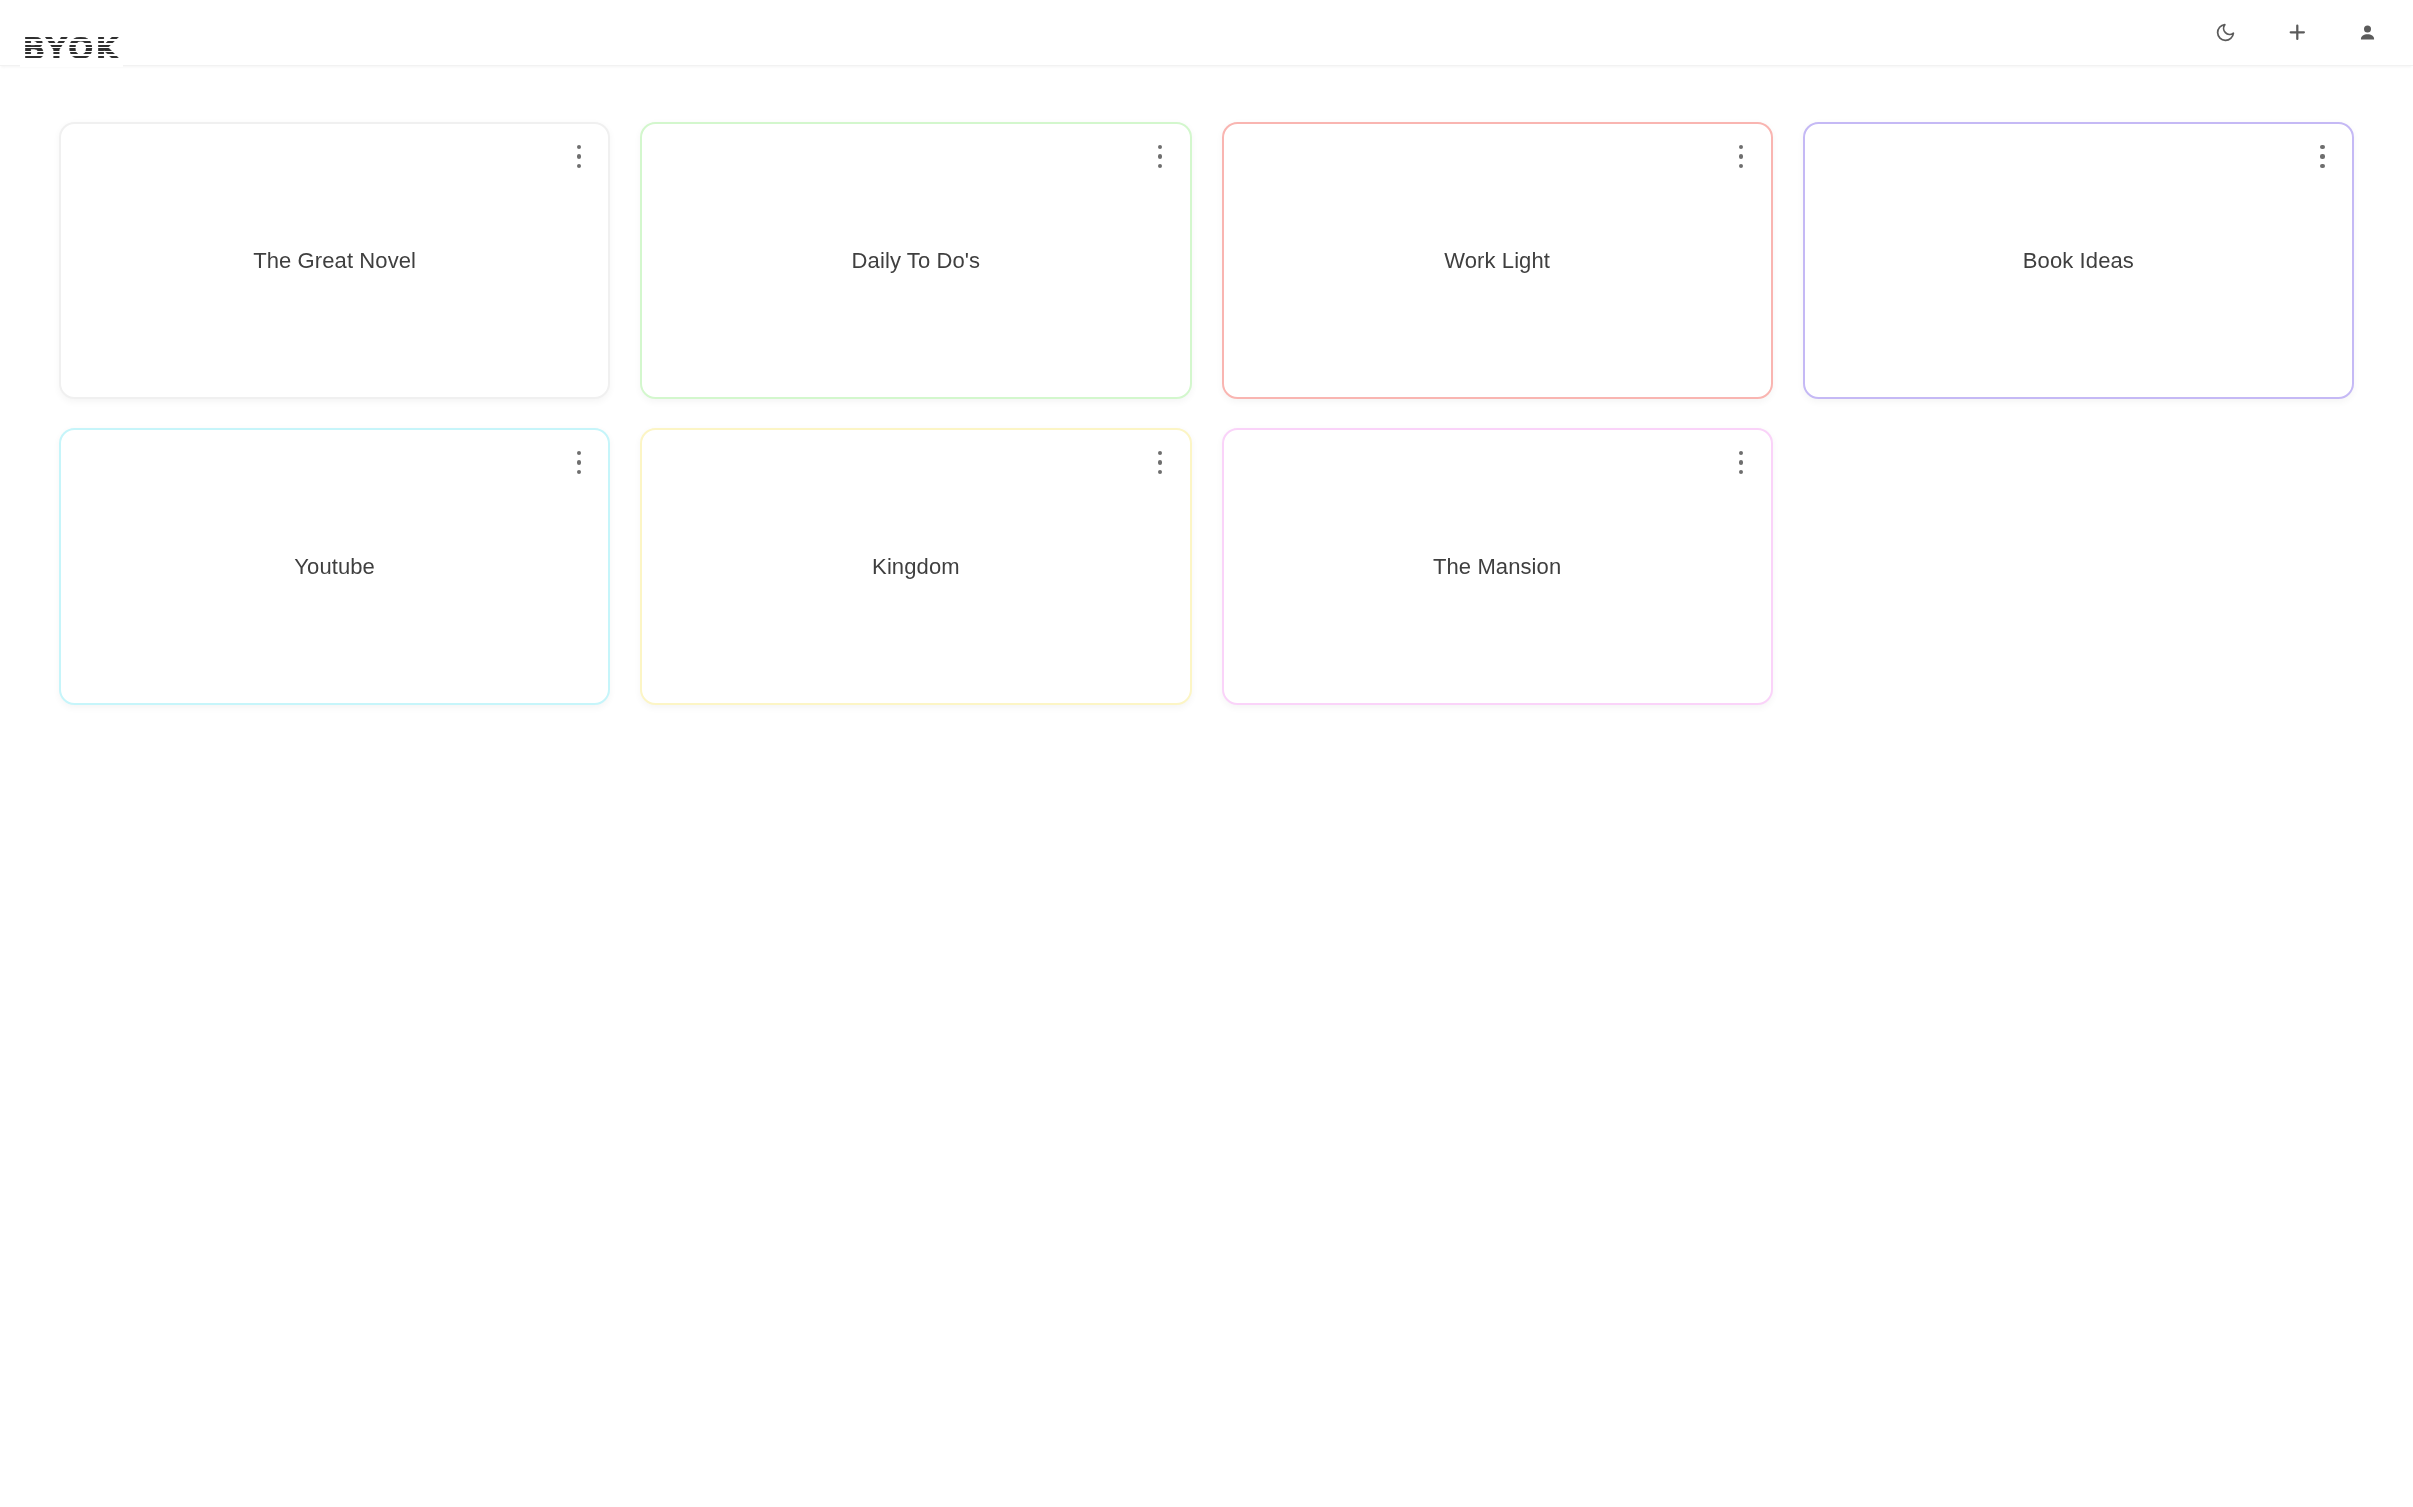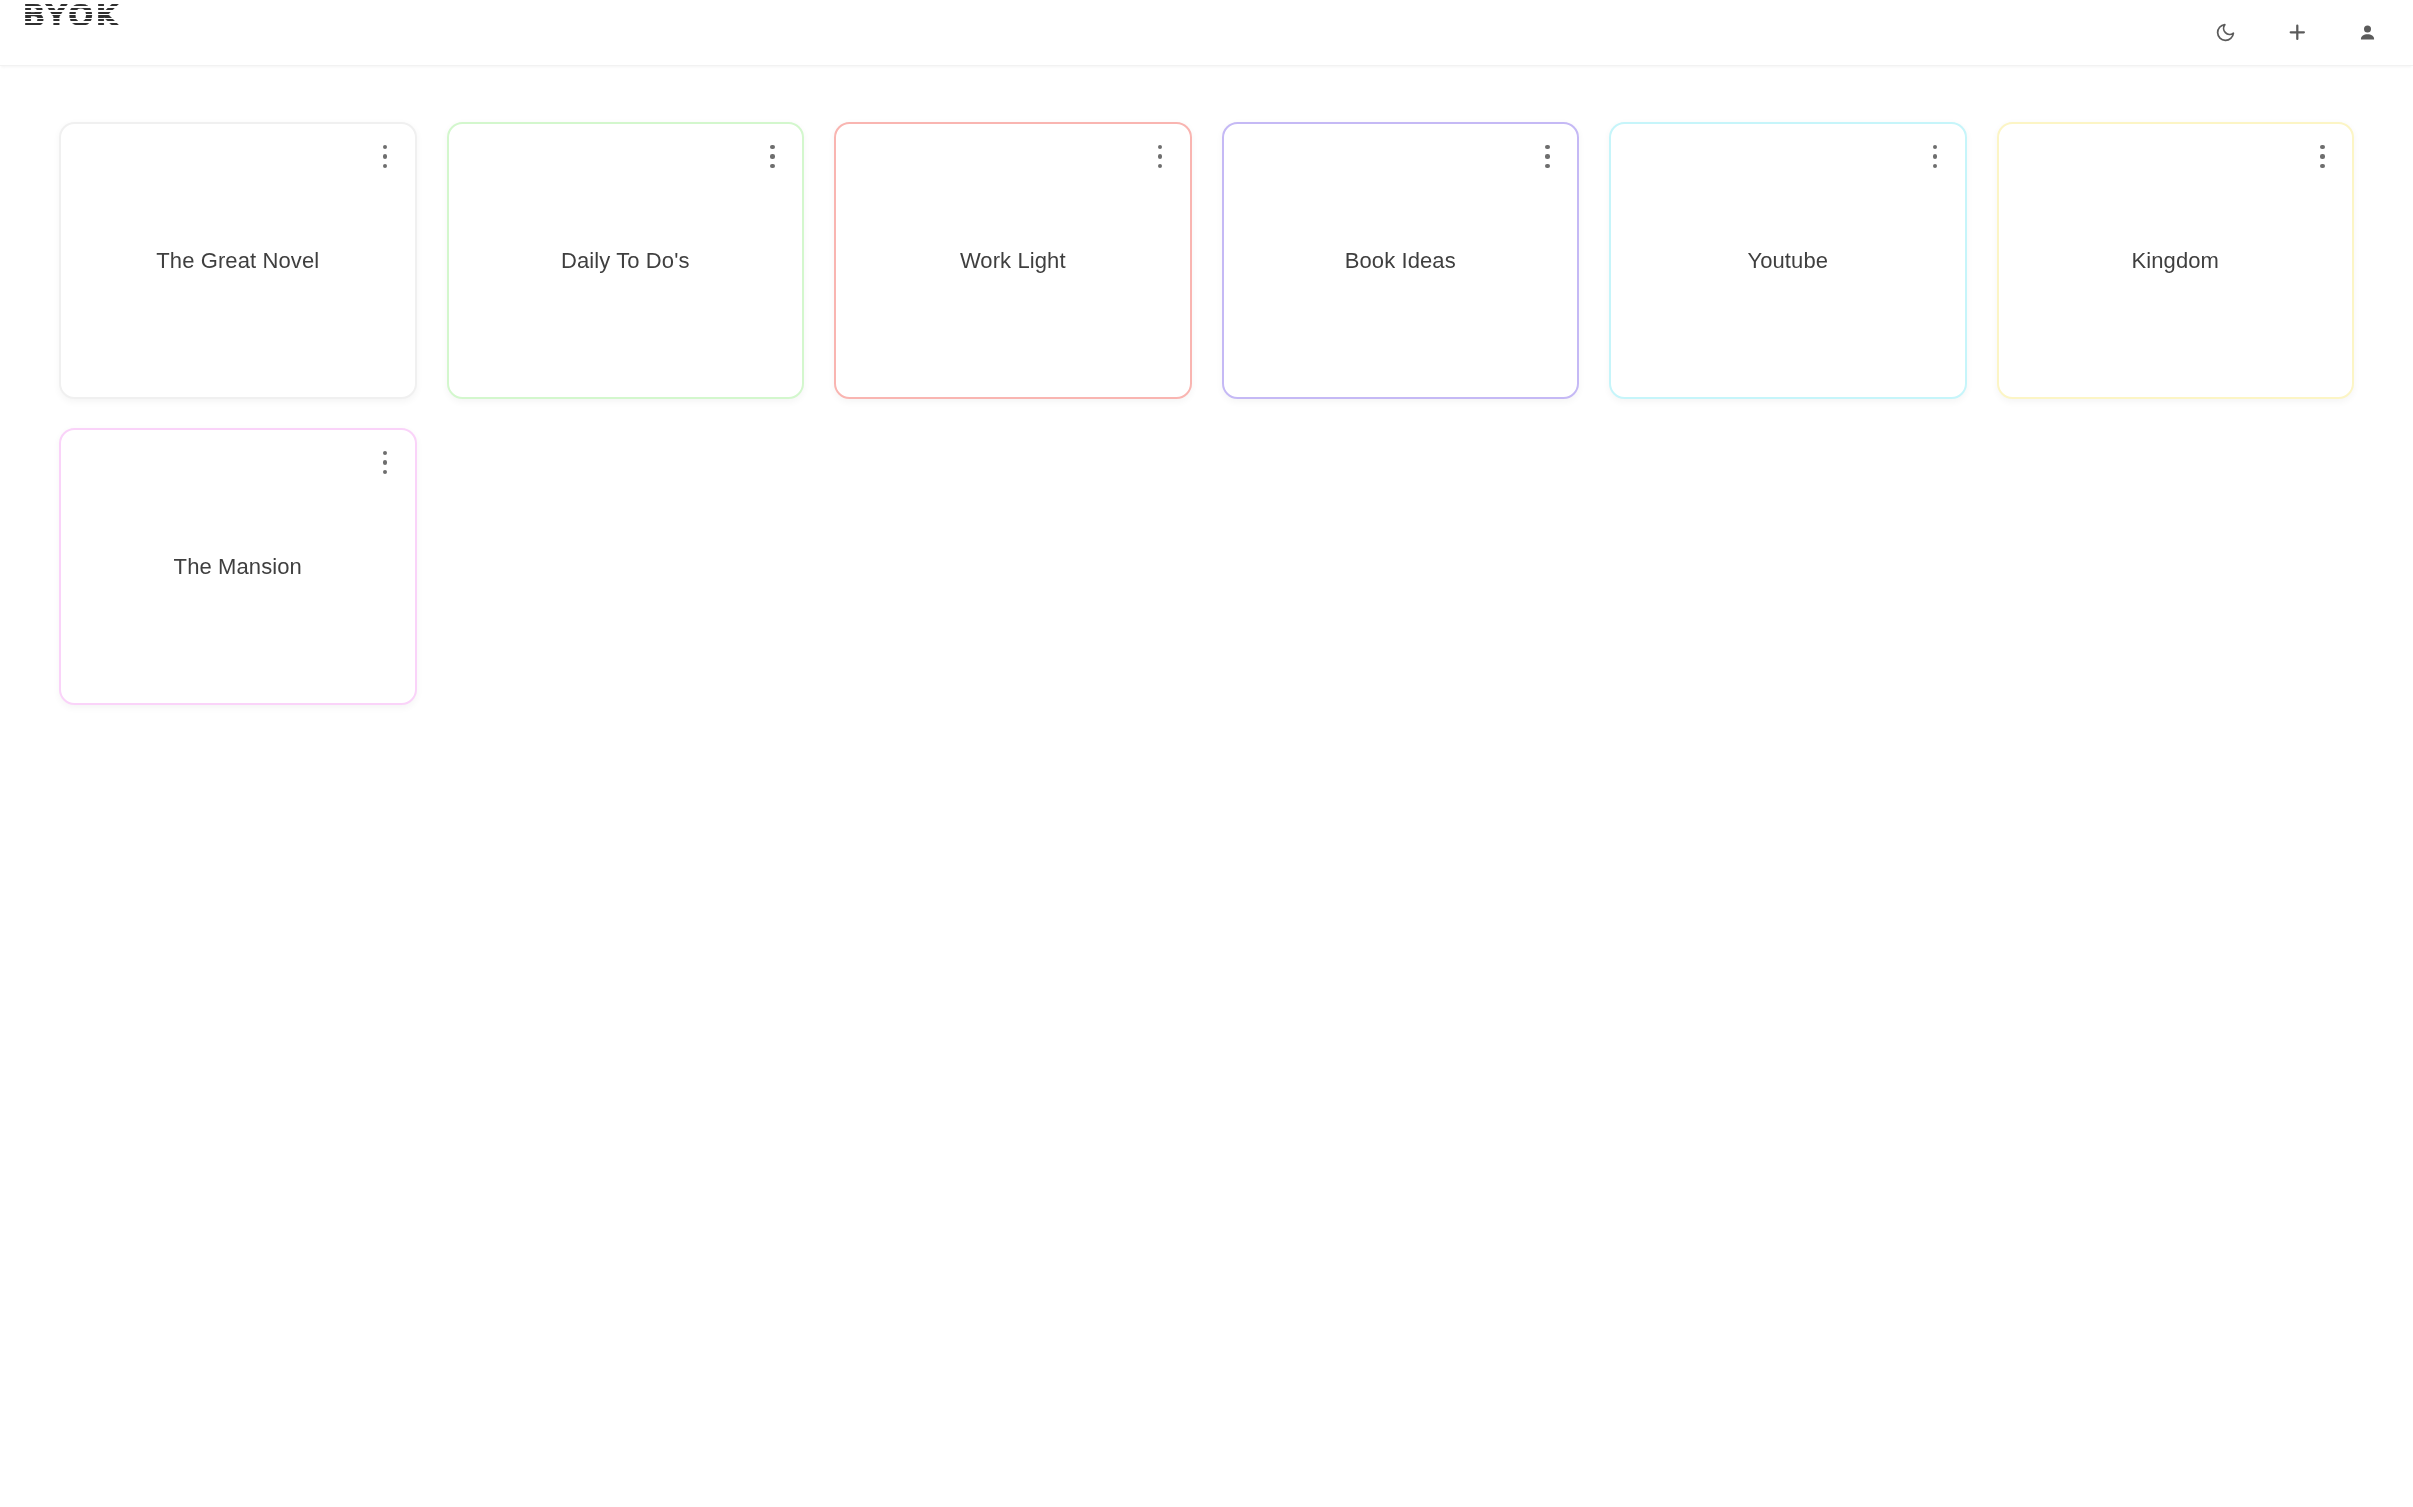--- a/index.html
+++ b/index.html
@@ -22,21 +22,21 @@
     align-items: center;
     justify-content: space-between;
     padding: 0 24px 0 22.6px;
     box-shadow: 0 1.4px 2.8px -0.7px rgba(0,0,0,0.055);
     border-bottom: 0.7px solid #f2f2f2;
     z-index: 5;
   }
 
   .brand {
     display: flex;
-    align-items: flex-start;
+    align-items: flex-end;
     height: 66px;
   }
 
   
   .brand-logo {
     position: relative;
     font-family: "DejaVu Sans", sans-serif;
     font-size: 30px;
     font-weight: 700;
     letter-spacing: 1.8px;
@@ -79,21 +79,21 @@
   }
   .icon-btn svg { display: block; }
 
   
   .board {
     padding: 56px 59px 0 59px;
   }
 
   .card-grid {
     display: grid;
-    grid-template-columns: repeat(6, 1fr);
+    grid-template-columns: repeat(4, 1fr);
     column-gap: 30px;
     row-gap: 29px;
   }
 
   .nb-card {
     position: relative;
     height: 277px;
     border-radius: 15.5px;
     background: #ffffff;
     border: 2.8px solid #f0f0f0;

